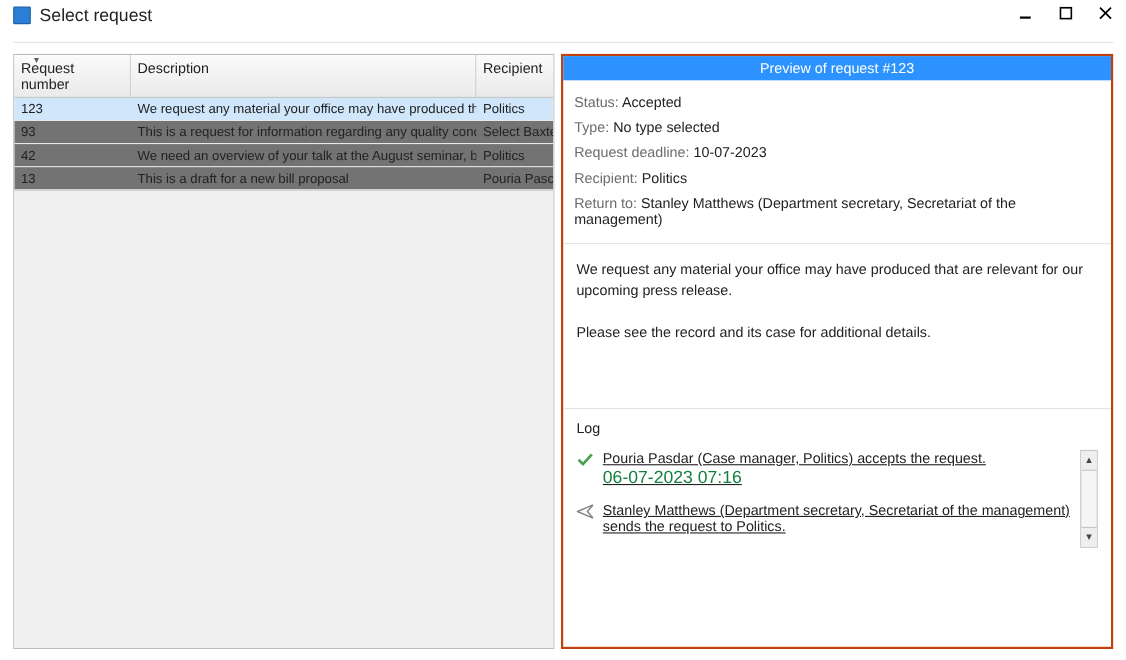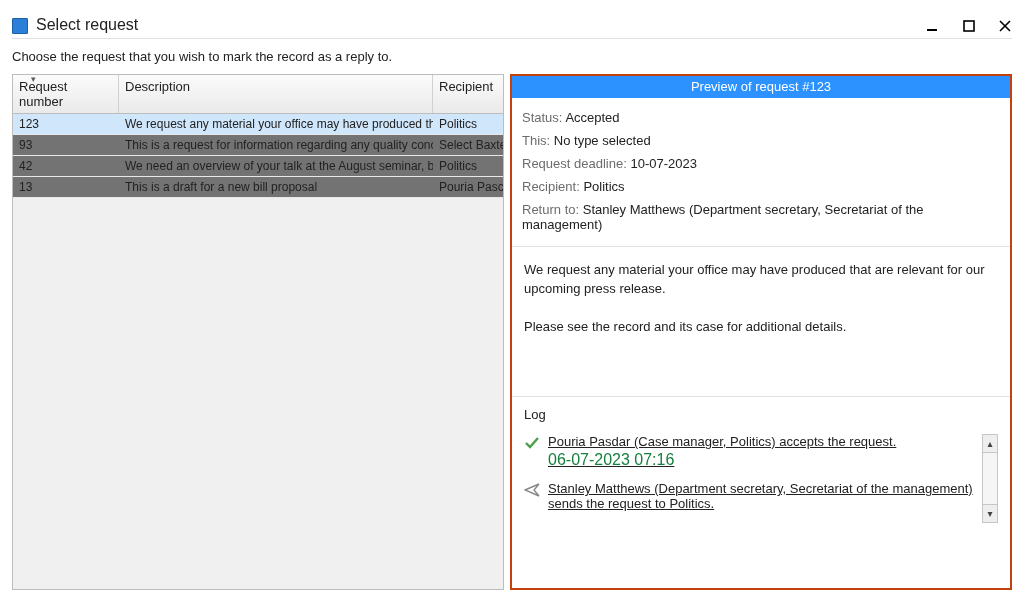--- a/index.html
+++ b/index.html
@@ -1,18 +1,18 @@
 <!DOCTYPE html>
 <html><head>
 <meta charset="utf-8">
 <style>
   * { box-sizing: border-box; margin: 0; padding: 0; }
   html, body { width: 1024px; height: 600px; font-family: 'Segoe UI', Tahoma, sans-serif; font-size: 13px; color: #222; background: #fff; overflow: hidden; }
   .window { width: 100%; height: 100%; display: flex; flex-direction: column; padding: 6px 12px 10px 12px; }
-  .titlebar { display: flex; align-items: flex-end; height: 28px; }
+  .titlebar { display: flex; align-items: flex-start; height: 28px; }
   .app-icon { width: 16px; height: 16px; background: #2b7fd6; border: 1px solid #1b5fa6; margin-right: 8px; border-radius: 1px; }
   .title { font-size: 16px; font-weight: 400; flex: 1; }
   .winbtns { display: flex; gap: 22px; align-items: center; }
   .winbtn { width: 14px; height: 14px; display: inline-block; text-align: center; font-weight: bold; cursor: default; }
   .hr { height: 1px; background: #e1e1e1; margin: 4px 0 10px 0; }
   .instruction { font-size: 13px; color: #222; margin-bottom: 10px; }
   .content { display: flex; gap: 6px; flex: 1; min-height: 0; }
   .left { width: 492px; display: flex; flex-direction: column; border: 1px solid #bdbdbd; }
   .thead { display: flex; background: linear-gradient(#fbfbfb,#eaeaea); border-bottom: 1px solid #bdbdbd; }
   .th { padding: 4px 6px; font-size: 13px; color: #222; border-right: 1px solid #d0d0d0; position: relative; }
@@ -70,21 +70,20 @@
         <svg width="12" height="12" viewBox="0 0 12 12">
             <line x1="1" y1="1" x2="11" y2="11" stroke="#000" stroke-width="1.6"></line>
             <line x1="11" y1="1" x2="1" y2="11" stroke="#000" stroke-width="1.6"></line>
           </svg>
       </span>
     </div>
   </div>
 
   <div class="hr"></div>
 
-  <div class="instruction">Choose the request that you wish to mark the record as a reply to.</div>
 
   <div class="content">
 
     <div class="left">
       <div class="thead">
         <div class="th num">
           <span class="sort-chev">▾</span>
           <span>Request number</span>
         </div>
         <div class="th desc">
@@ -120,21 +119,21 @@
 
     <div class="right">
       <div class="preview-hdr">Preview of request #123</div>
 
       <div class="meta">
         <div class="meta-line">
           <span class="meta-label">Status:</span>
           <span>Accepted</span>
         </div>
         <div class="meta-line">
-          <span class="meta-label">This:</span>
+          <span class="meta-label">Type:</span>
           <span>No type selected</span>
         </div>
         <div class="meta-line">
           <span class="meta-label">Request deadline:</span>
           <span>10-07-2023</span>
         </div>
         <div class="meta-line">
           <span class="meta-label">Recipient:</span>
           <span>Politics</span>
         </div>

